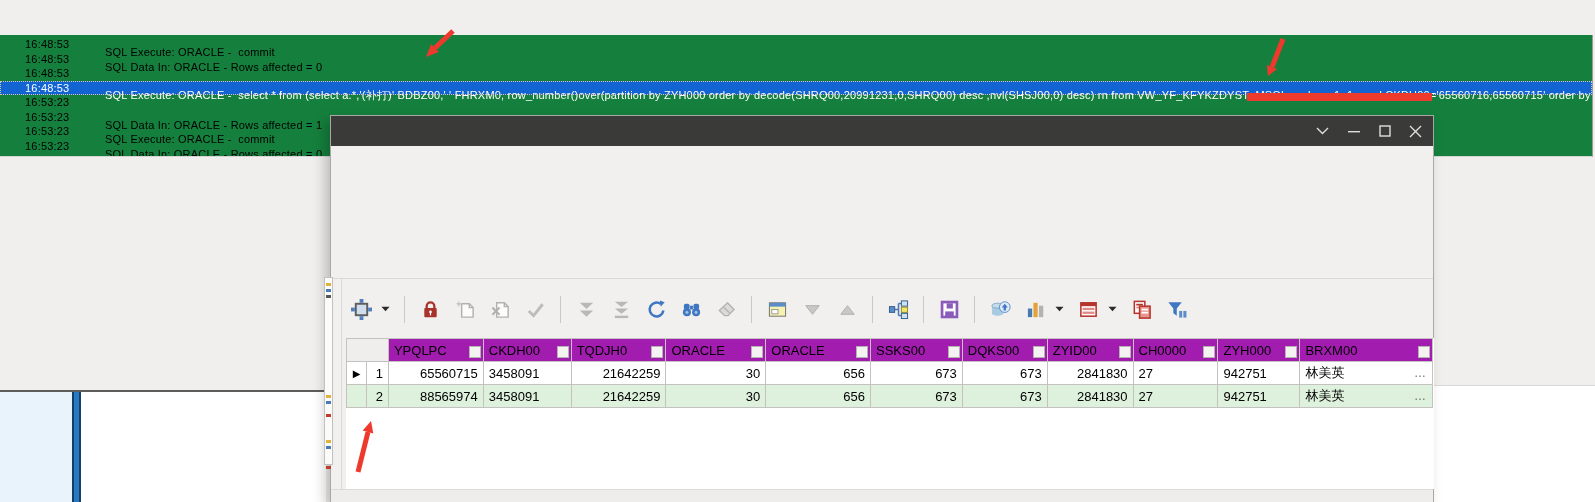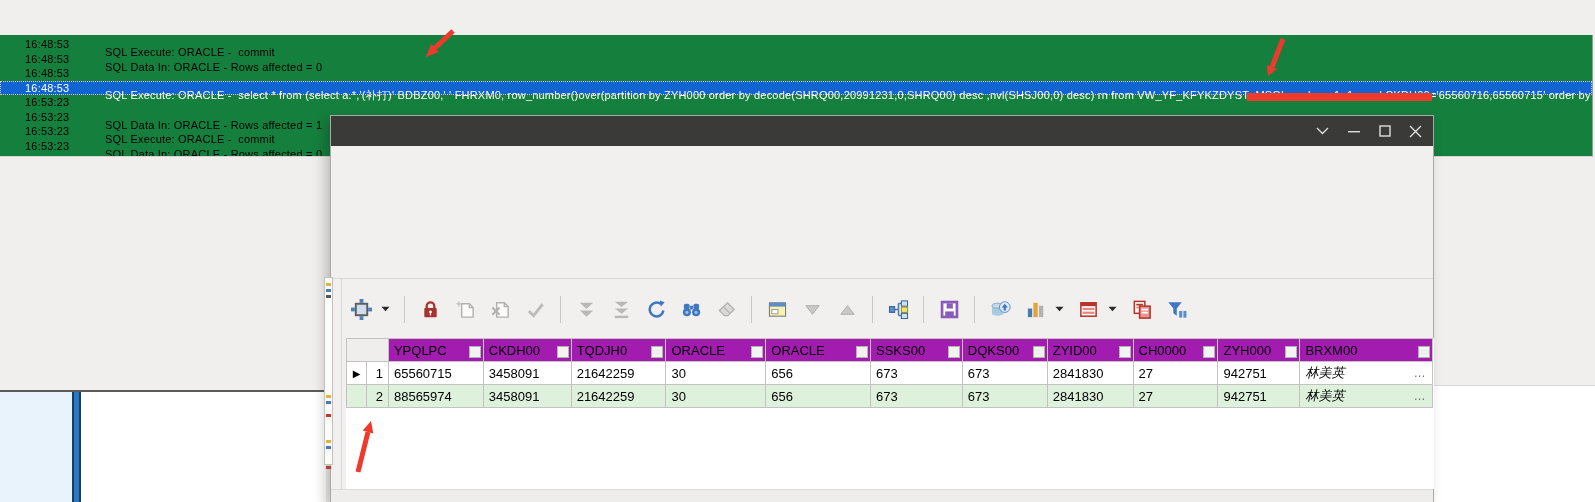--- a/index.html
+++ b/index.html
@@ -59,23 +59,23 @@
     font-size:13px; color:#000; background:#fff; }
   table.grid th, table.grid td { border:1px solid #c3c2c0; height:23px; padding:0 5px;
     overflow:hidden; white-space:nowrap; font-weight:normal; }
   table.grid thead th { background:#a21caf; text-align:left; position:relative; padding-right:18px; }
   table.grid th.corner { background:#efeeec; }
   .hbox { position:absolute; right:2px; bottom:3px; width:12px; height:12px;
     border:1px solid #b4b3b1; background:#f4f3f1; }
   td.marker { text-align:center; font-size:10px; padding:0 2px; }
   td.rownum { text-align:right; padding-right:6px; background:#fff; }
   tr.alt td { background:#def1dd; }
-  td.al-right { text-align:left; }
+  td.al-right { text-align:right; }
   td.al-left  { text-align:left; }
-  .cell-wrap { display:flex; align-items:center;font-style:italic; }
+  .cell-wrap { display:flex; align-items:center; }
   .cell-text { flex:1; overflow:hidden; white-space:nowrap; }
   .ellipsis-btn { flex:0 0 auto; color:#6b6b6b; font-size:12px; padding-left:6px; letter-spacing:1px; }
 
   .popup-footer { position:absolute; left:0; top:373px; width:100%; height:14px;
     background:#eeedeb; border-top:1px solid #dcdbd9; }
 
   
   .marker-strip { position:absolute; left:324px; top:277px; width:9px; height:188px;
     background:#fbfbfa; border:1px solid #c2c1bf; z-index:11; }
   .strip-mark { position:absolute; left:1px; width:5px; height:3px; }

